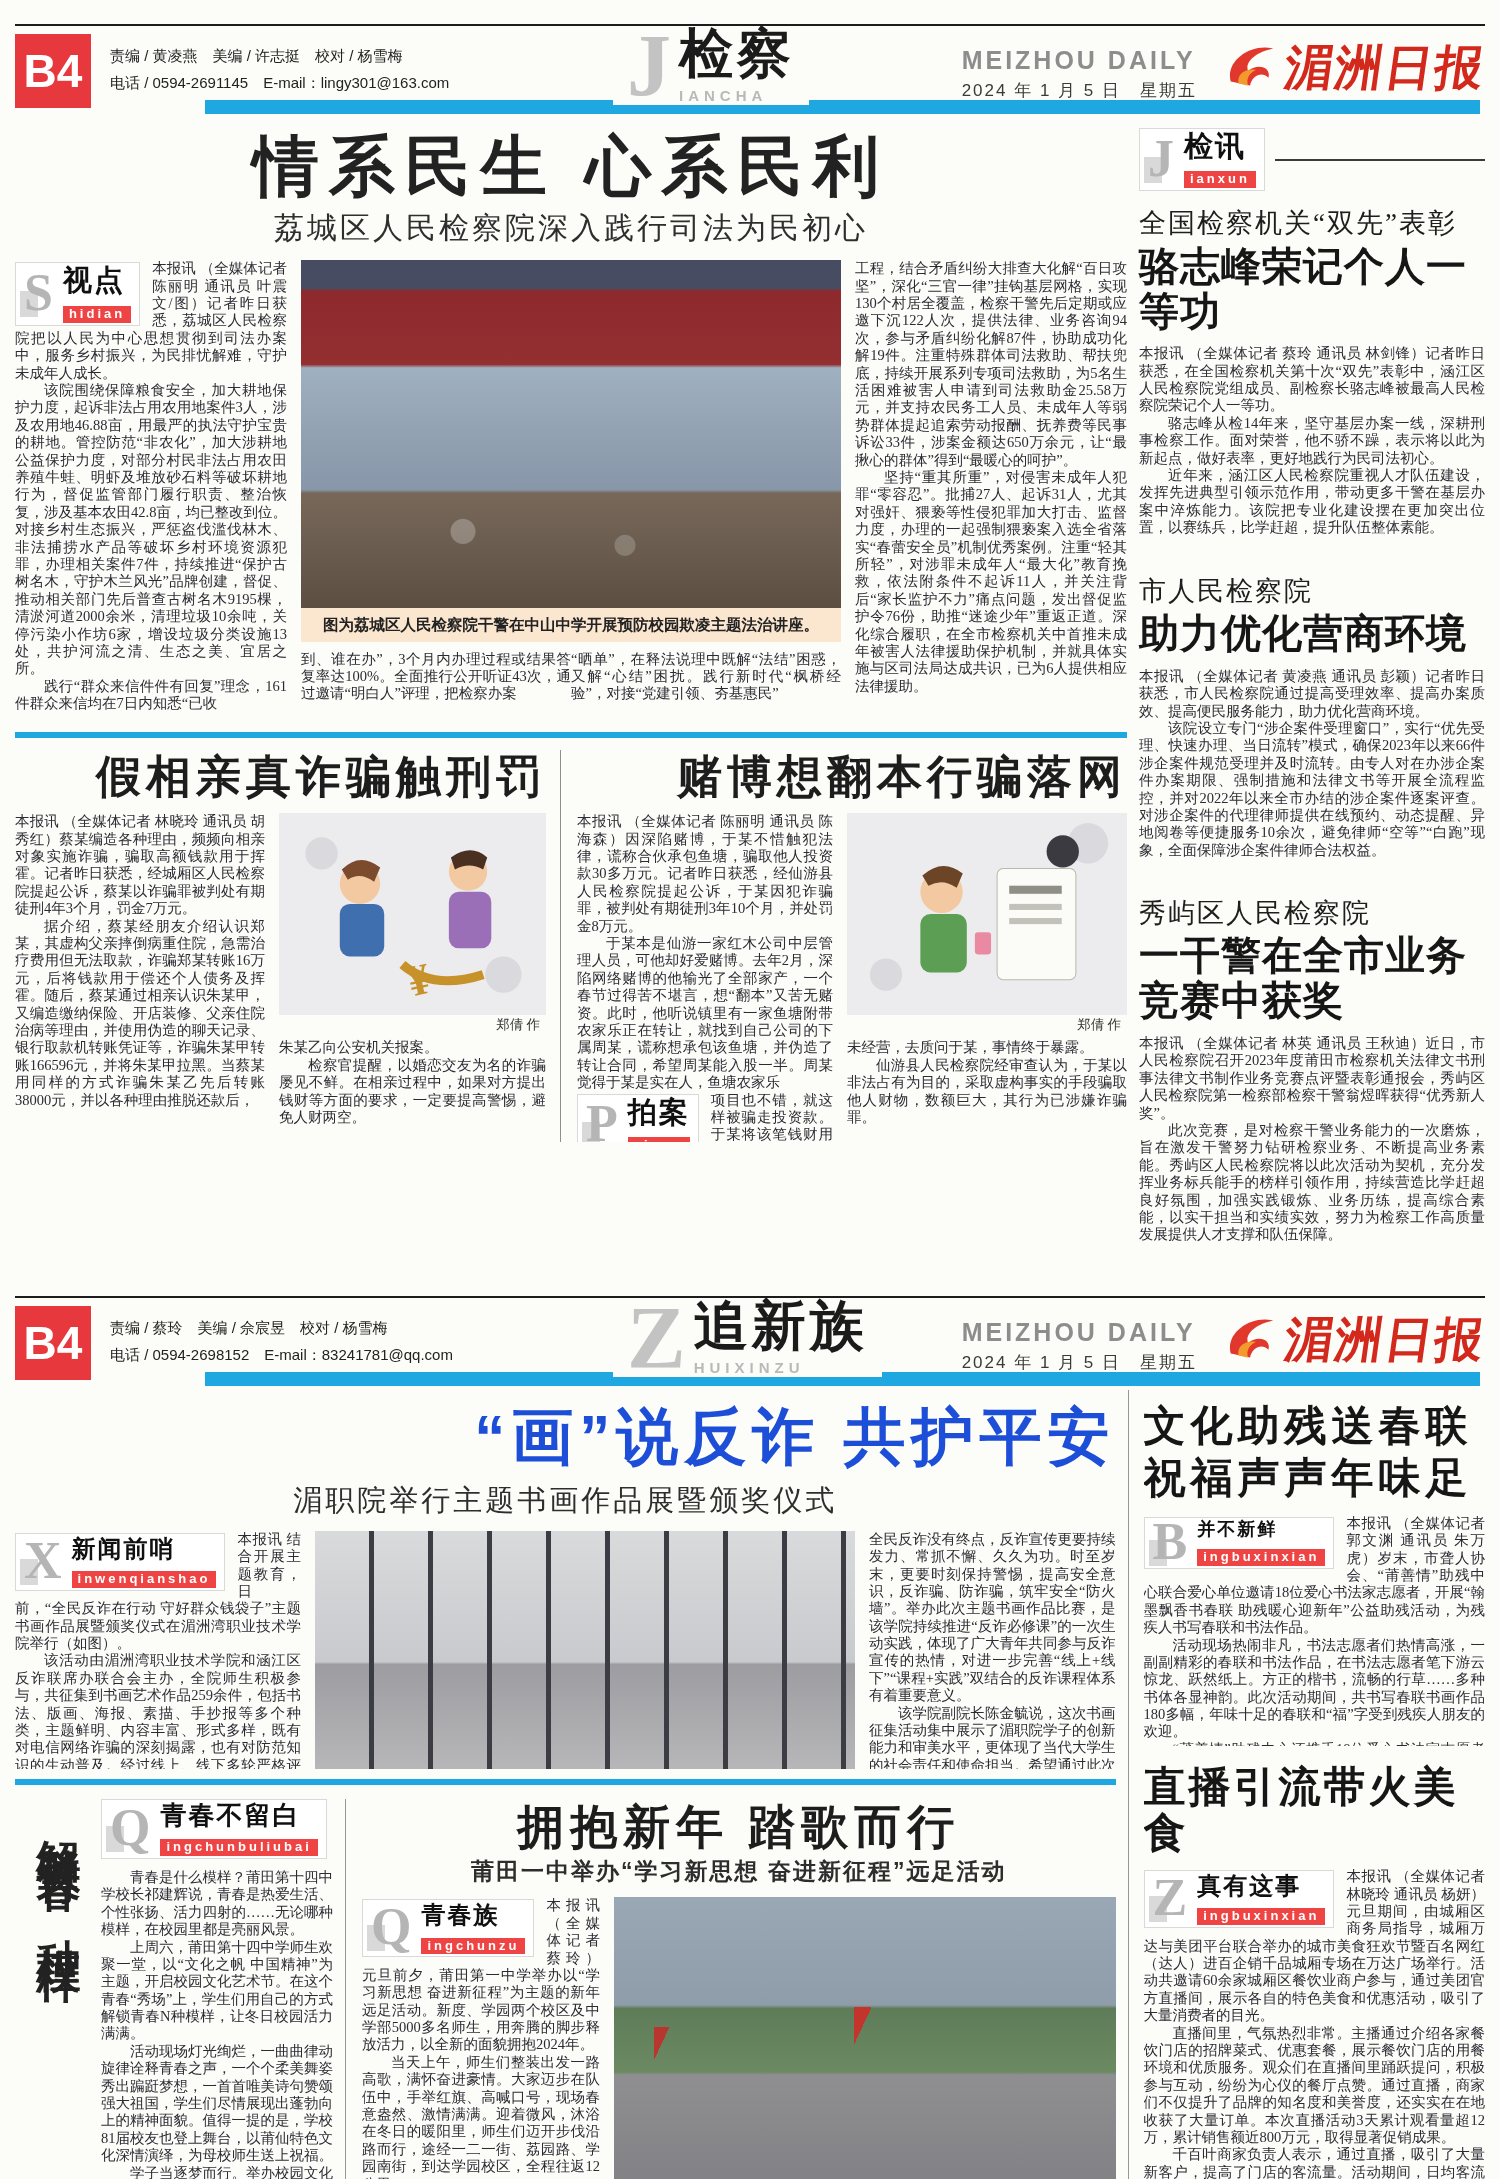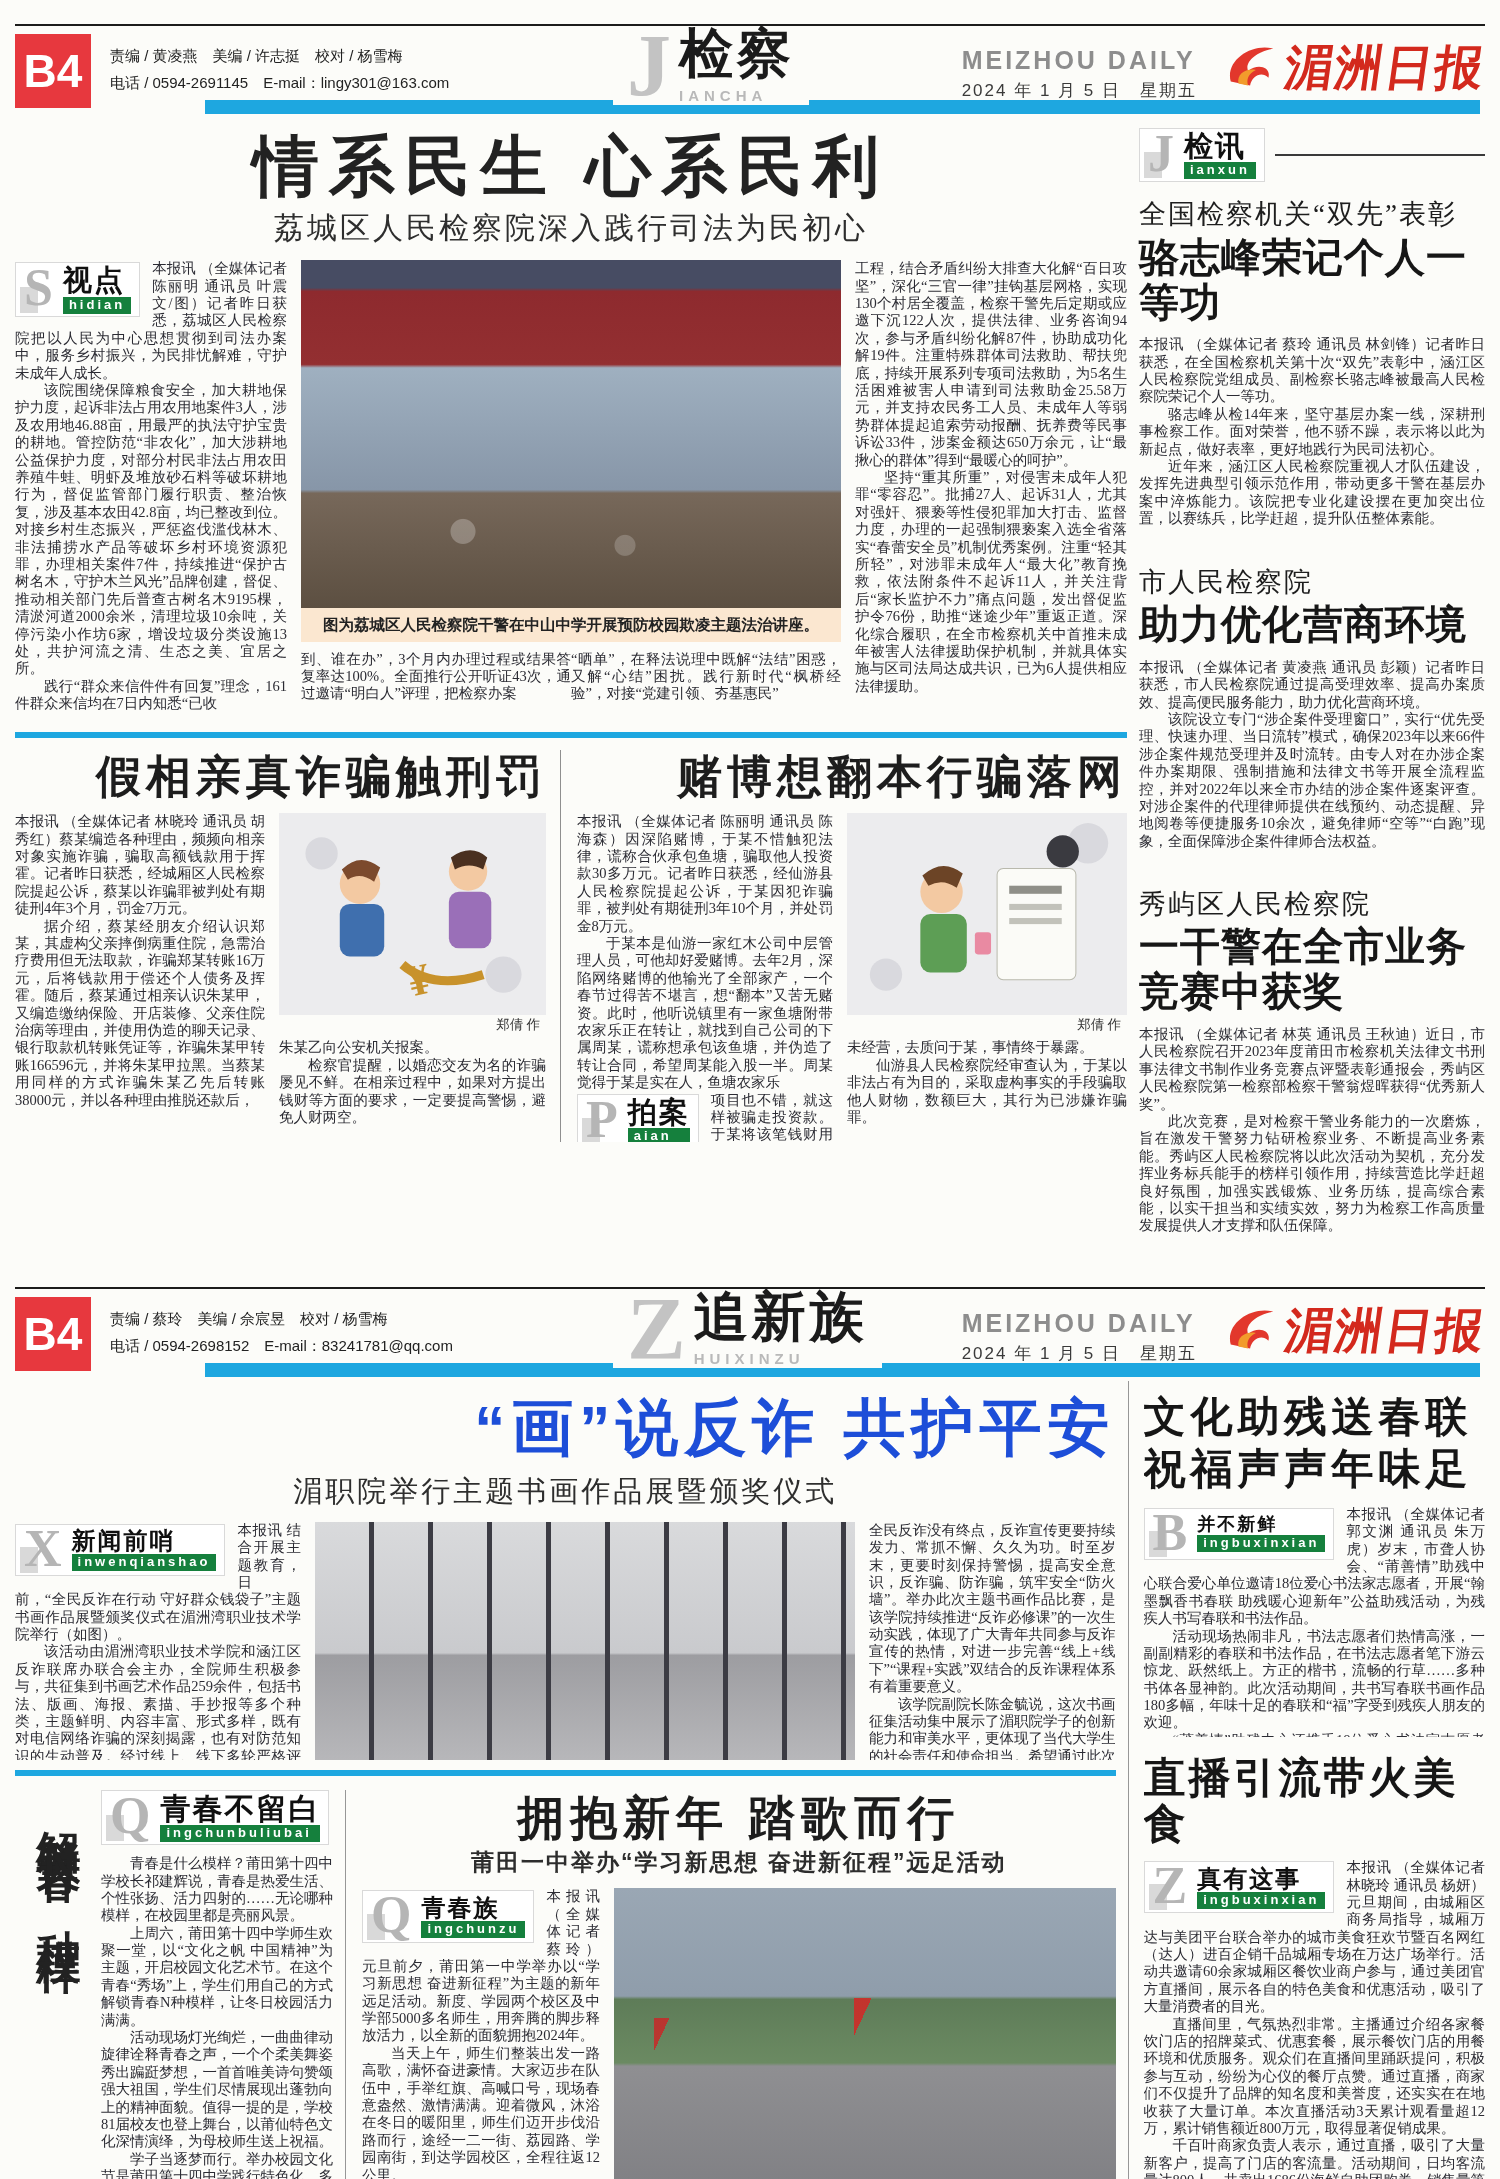--- a/index.html
+++ b/index.html
@@ -23,21 +23,21 @@
   .mz-en{font:700 25px "Liberation Sans",sans-serif;color:#8d8d8d;letter-spacing:3px}
   .mz-date{font:17px "Liberation Sans",sans-serif;color:#3a3a3a;margin-top:4px;letter-spacing:2px}
   .logo{position:absolute;right:0;top:10px;display:flex;align-items:center}
   .logo .cn{font:700 48px "Liberation Serif",serif;color:#d3291d;transform:skewX(-8deg);letter-spacing:2px;margin-left:4px}
 
   
   .rubric{display:inline-flex;align-items:center;background:#fff;border:1px solid #d9d9d9;padding:2px 8px 2px 4px}
   .rubric .ri{font:700 52px/0.85 "Liberation Serif",serif;color:#b5b5b5;background:linear-gradient(#d9d9d9,#d9d9d9) left bottom/18px 26px no-repeat;padding:0 4px 2px}
   .rubric .rb{margin-left:6px}
   .rubric .rn{display:block;font:700 29px/1.05 "Liberation Sans",sans-serif;color:#101010;letter-spacing:2px}
-  .rubric .rp{display:block;background:#15803d;color:#fff;font:700 13px/1.3 "Liberation Sans",sans-serif;letter-spacing:3px;padding:0 6px;margin-top:1px}
+  .rubric .rp{display:block;background:#ef4444;color:#fff;font:700 13px/1.3 "Liberation Sans",sans-serif;letter-spacing:3px;padding:0 6px;margin-top:10px}
   .rub-f{float:left;margin:2px 12px 4px 0}
 
   
   p{margin:0;font-size:14.5px;line-height:1.2;text-align:justify;text-indent:2em;color:#2b2b33}
   p.ni{text-indent:0}
   .vr{border-left:1px solid #8f8f8f}
   .cyandiv{height:6px;background:#1ea7e0}
 
   
   .flexrow{display:flex}
@@ -347,21 +347,21 @@
         <div class="cyandiv divB"></div>
 
         <div class="bottomrow">
 
           <div class="bl">
             <div class="blvh">解锁青春N种模样</div>
             <div class="blmain">
               <div class="rubric">
                 <span class="ri">Q</span>
                 <span class="rb">
-                  <span class="rn" style="font-size:30px">青春不留白</span>
+                  <span class="rn" style="font-size:26px">青春不留白</span>
                   <span class="rp">ingchunbuliubai</span>
                 </span>
               </div>
               <p>青春是什么模样？莆田第十四中学校长祁建辉说，青春是热爱生活、个性张扬、活力四射的……无论哪种模样，在校园里都是亮丽风景。</p>
               <p>上周六，莆田第十四中学师生欢聚一堂，以“文化之帆 中国精神”为主题，开启校园文化艺术节。在这个青春“秀场”上，学生们用自己的方式解锁青春N种模样，让冬日校园活力满满。</p>
               <p>活动现场灯光绚烂，一曲曲律动旋律诠释青春之声，一个个柔美舞姿秀出蹁跹梦想，一首首唯美诗句赞颂强大祖国，学生们尽情展现出蓬勃向上的精神面貌。值得一提的是，学校81届校友也登上舞台，以莆仙特色文化深情演绎，为母校师生送上祝福。</p>
               <p>学子当逐梦而行。举办校园文化节是莆田第十四中学践行特色化、多样化的一个重要载体，把“双减”政策下的校园文化建设推向一个新高度，着力培养有自信有担当的新时代好少年。</p>
               
             </div>
           </div>

